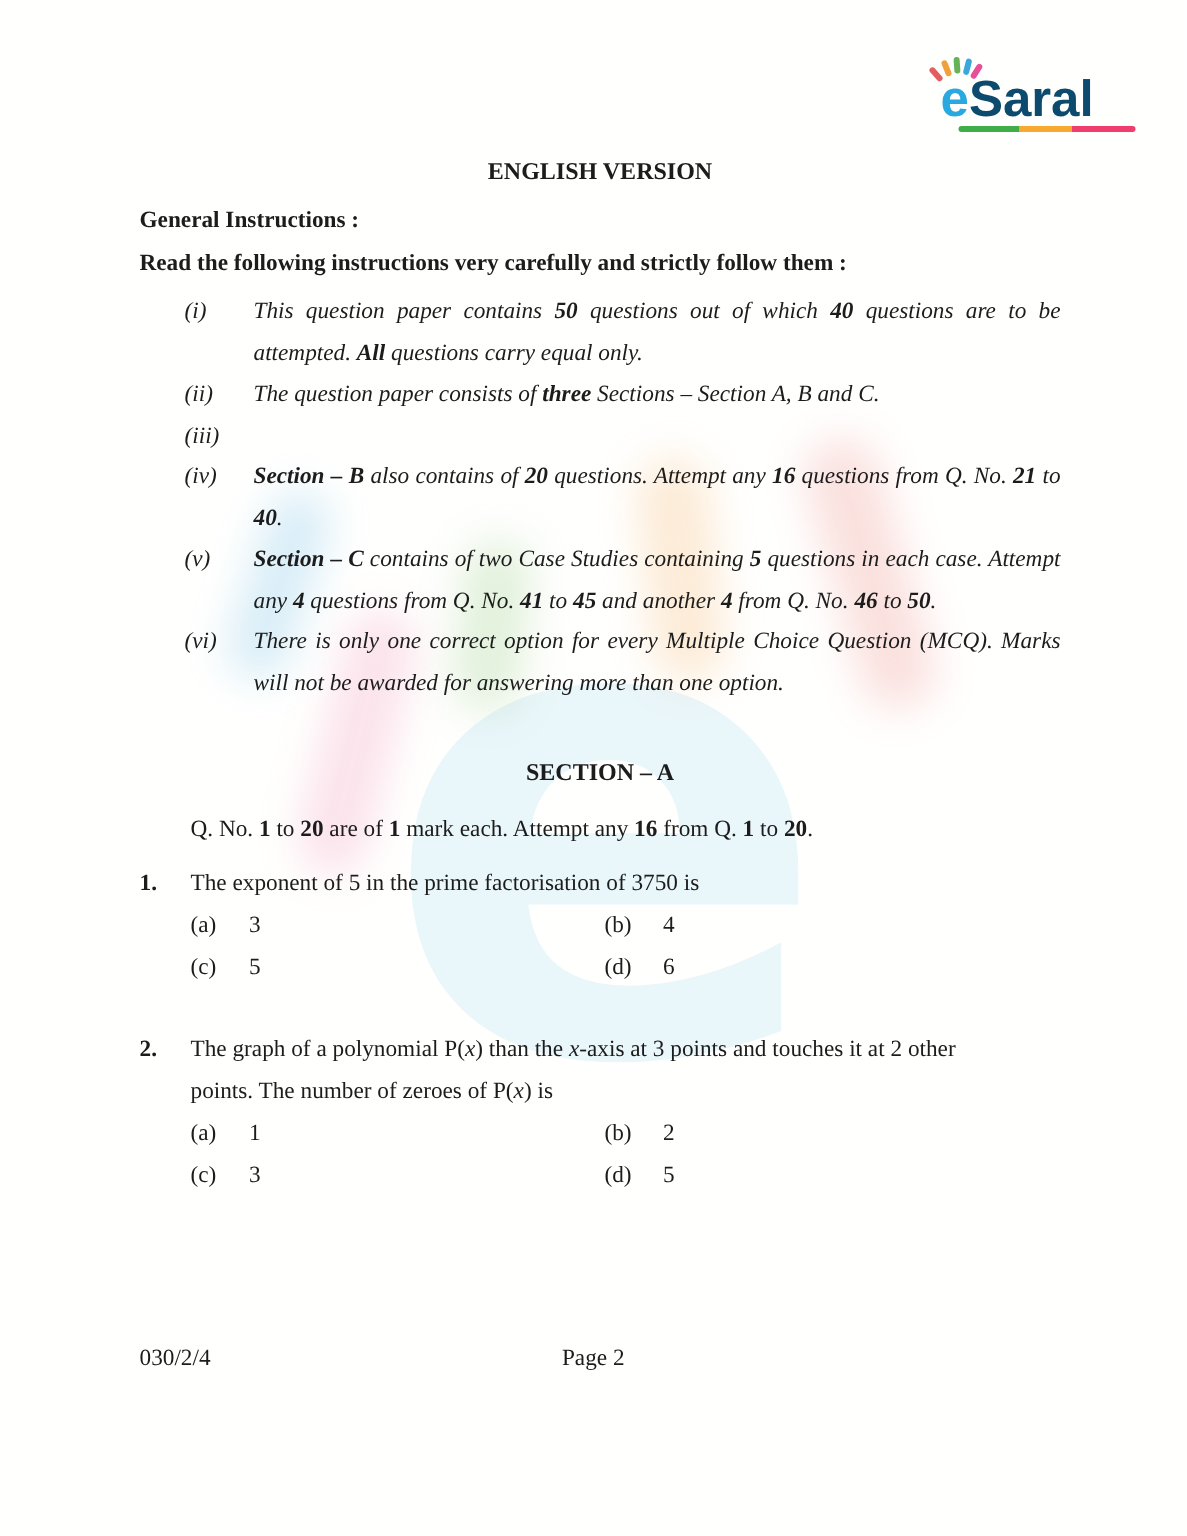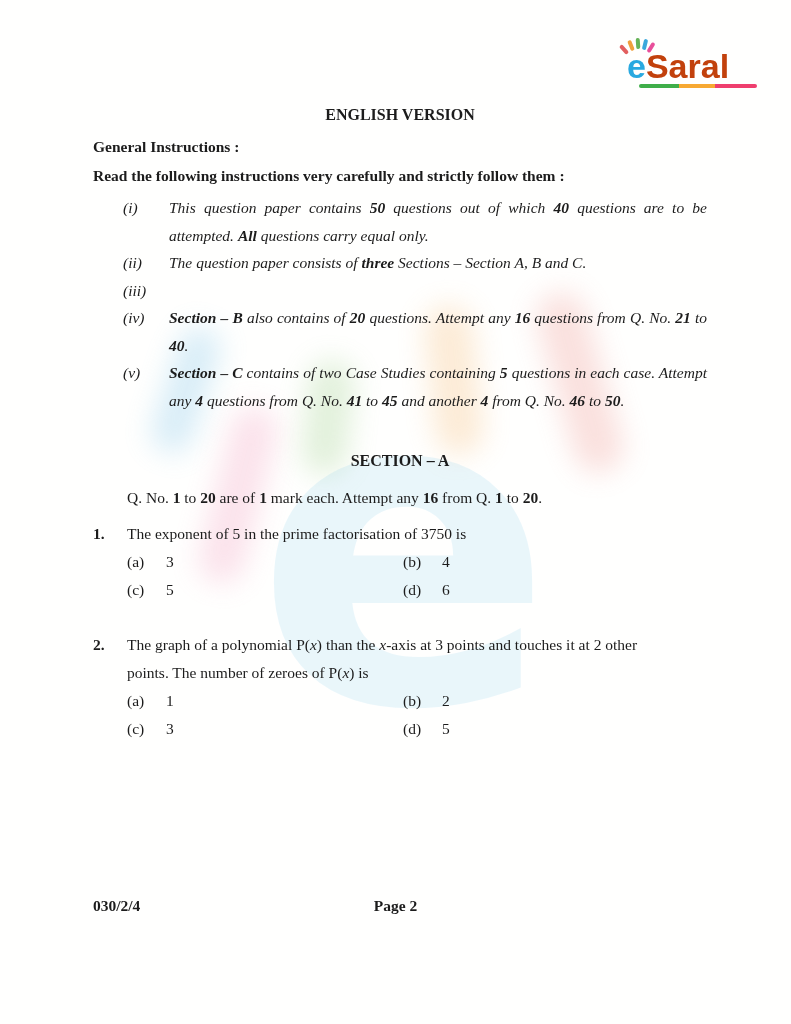--- a/index.html
+++ b/index.html
@@ -61,21 +61,21 @@
   #questions { margin-top:12px; }
   .question + .question { margin-top:27px; }
   .q-row  { display:flex; font-size:15.5px; line-height:28px; }
   .q-num  { flex:0 0 34px; font-weight:bold; }
   .q-text { flex:1; max-width:545px; }
   .q-options { margin-left:34px; display:grid; grid-template-columns:276px 1fr; font-size:15.5px; line-height:28px; }
   .opt { display:flex; }
   .opt-label { width:39px; }
 
   
-  .footer { position:absolute; top:896px; left:0; width:100%; font-weight:bold; font-size:15.5px; line-height:19px; }
+  .footer { position:absolute; top:896px; left:0; width:100%; font-weight:normal; font-size:15.5px; line-height:19px; }
   .footer-code { position:absolute; left:93px; top:0; }
   .footer-page { display:block; text-align:center; }
 </style>
 </head>
 <body>
 
 <div class="page">
 
   <div class="watermark">
     <span class="wm-finger wm-f-blue" style="background: rgb(127, 196, 232);"></span>
@@ -89,21 +89,21 @@
   <div class="logo">
     <div class="logo-row">
       <span class="fingers">
         <span class="f f1" style="background: rgb(226, 95, 95);"></span>
         <span class="f f2" style="background: rgb(240, 160, 60);"></span>
         <span class="f f3" style="background: rgb(102, 179, 87);"></span>
         <span class="f f4" style="background: rgb(58, 168, 220);"></span>
         <span class="f f5" style="background: rgb(232, 79, 155);"></span>
       </span>
       <span class="logo-e" style="color: rgb(41, 169, 224);">e</span>
-      <span class="logo-name" style="color: #c2410c;">Saral</span>
+      <span class="logo-name" style="color: #0c4a6e;">Saral</span>
     </div>
     <div class="logo-underline" style="background: linear-gradient(90deg, rgb(63, 174, 73) 0px, rgb(63, 174, 73) 34%, rgb(247, 169, 50) 34%, rgb(247, 169, 50) 64%, rgb(239, 62, 110) 64%, rgb(239, 62, 110) 100%);"></div>
   </div>
 
   <div class="content">
     <div class="title">ENGLISH VERSION</div>
     <div class="gi-heading">General Instructions :</div>
     <div class="gi-read">Read the following instructions very carefully and strictly follow them :</div>
 
     <div id="inst-list">
@@ -118,20 +118,24 @@
         <div class="inst-item">
           <span class="inst-num">(iii)</span>
         </div>
         <div class="inst-item">
           <span class="inst-num">(iv)</span>
           <span class="inst-text"><span class="b">Section – B</span><span> also contains of </span><span class="b">20</span><span> questions. Attempt any </span><span class="b">16</span><span> questions from Q. No. </span><span class="b">21</span><span> to </span><span class="b">40</span><span>.</span></span>
         </div>
         <div class="inst-item">
           <span class="inst-num">(v)</span>
           <span class="inst-text"><span class="b">Section – C</span><span> contains of two Case Studies containing </span><span class="b">5</span><span> questions in each case. Attempt any </span><span class="b">4</span><span> questions from Q. No. </span><span class="b">41</span><span> to </span><span class="b">45</span><span> and another </span><span class="b">4</span><span> from Q. No. </span><span class="b">46</span><span> to </span><span class="b">50</span><span>.</span></span>
+        </div>
+        <div class="inst-item">
+          <span class="inst-num">(vi)</span>
+          <span class="inst-text"><span>There is only one correct option for every Multiple Choice Question (MCQ). Marks will not be awarded for answering more than one option.</span></span>
         </div>
       </div>
 
     <div class="section-title">SECTION – A</div>
     <div class="section-note">
       <span id="section-note-text"><span>Q. No. </span><span class="b">1</span><span> to </span><span class="b">20</span><span> are of </span><span class="b">1</span><span> mark each. Attempt any </span><span class="b">16</span><span> from Q. </span><span class="b">1</span><span> to </span><span class="b">20</span><span>.</span></span>
     </div>
 
     <div id="questions">
         <div class="question">

